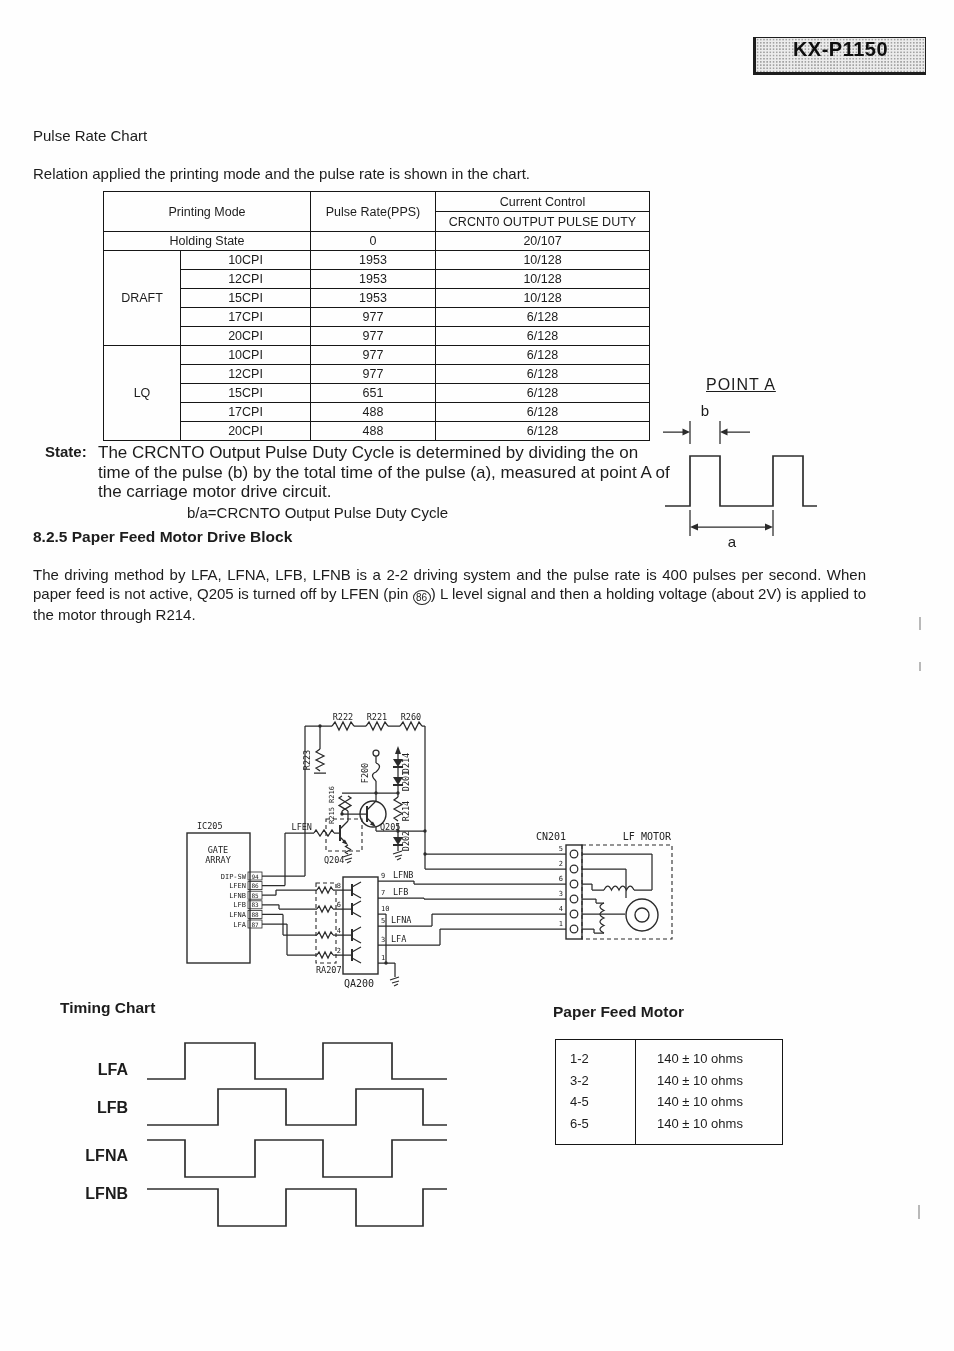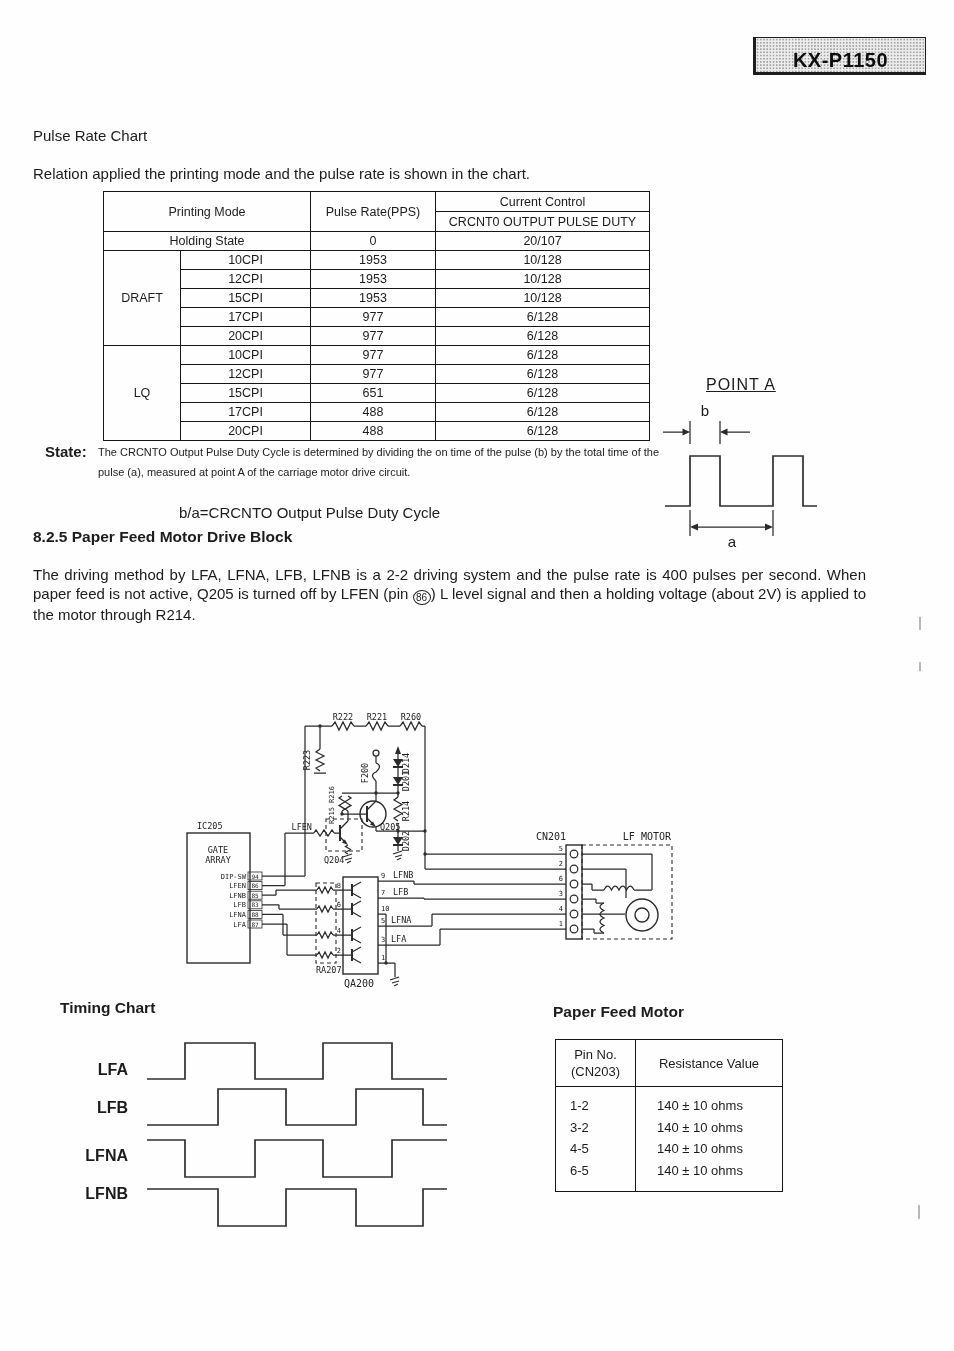--- a/index.html
+++ b/index.html
@@ -5,39 +5,39 @@
   html,body{margin:0;padding:0;background:#ffffff;}
   #page{position:relative;width:954px;height:1351px;background:#fefefe;overflow:hidden;
         font-family:"Liberation Sans",sans-serif;color:#1c1c1c;}
   .abs{position:absolute;}
   
   #badge{left:753px;top:37px;width:173px;height:38px;box-sizing:border-box;
          background-color:#ececec;
          background-image:radial-gradient(#a2a2a2 0.8px, rgba(0,0,0,0) 0.9px);
          background-size:3.2px 3.2px;
          border:1.5px solid #1d1d1d;border-left-width:3px;border-bottom-width:3px;
-         display:flex;align-items:flex-end;justify-content:center;
+         display:flex;align-items:flex-start;justify-content:center;
          font-weight:bold;font-size:20px;letter-spacing:.5px;color:#0e0e0e;}
   .h-plain{font-size:15px;}
   .h-bold{font-size:15.5px;font-weight:bold;}
   
   #pulse{left:103px;top:191px;border-collapse:collapse;table-layout:fixed;}
   #pulse td,#pulse th{border:1.6px solid #161616;font-weight:normal;font-size:12.5px;
          text-align:center;padding:0;height:18px;line-height:14px;}
   #pulse tr.hdr th{height:19px;}
   
   #motor{left:555px;top:1039px;border-collapse:collapse;table-layout:fixed;}
   #motor th,#motor td{border:1.6px solid #161616;font-weight:normal;font-size:13px;padding:0;}
   #motor th{height:46px;text-align:center;white-space:pre-line;line-height:17px;}
   #motor td{vertical-align:top;padding:8px 0 10px 0;}
   #motor td div{line-height:21.5px;text-align:left;}
   #motor td.c1 div{padding-left:14px;}
   #motor td.c2 div{padding-left:21px;}
   
-  #note-text{width:572px;line-height:19.5px;font-size:11px;}
+  #note-text{width:572px;line-height:19.5px;font-size:17px;}
   #paras{width:833px;font-size:15px;line-height:19.4px;text-align:justify;}
   #paras p{margin:0;}
   .pin{display:inline-block;width:18px;height:15px;border:1.2px solid #222;border-radius:50%;
        font-size:10px;line-height:13px;text-align:center;vertical-align:-2px;box-sizing:border-box;}
   
   svg{overflow:visible;}
   .wire{stroke:#2b2b2b;stroke-width:1.25;fill:none;}
   .wire2{stroke:#2f2f2f;stroke-width:1.7;fill:none;}
   .bar{stroke:#2b2b2b;stroke-width:2;fill:none;}
   .ink{fill:#2b2b2b;stroke:none;}
@@ -148,21 +148,21 @@
     <polygon class="ink" points="75,36 82.5,32.5 82.5,39.5"></polygon>
     <text class="ptext" x="60" y="20" text-anchor="middle">b</text>
     <path class="wire" d="M45,114 V140 M128,114 V140 M50,131 H123"></path>
     <polygon class="ink" points="45,131 53,127.5 53,134.5"></polygon>
     <polygon class="ink" points="128,131 120,127.5 120,134.5"></polygon>
     <text class="ptext" x="87" y="151" text-anchor="middle">a</text>
   </svg>
 
   <div class="abs" style="left:45px;top:443px;font-size:15px;font-weight:bold;">State:</div>
   <div id="note-text" class="abs" style="left:98px;top:443px;">The CRCNTO Output Pulse Duty Cycle is determined by dividing the on time of the pulse (b) by the total time of the pulse (a), measured at point A of the carriage motor drive circuit.</div>
-  <div class="abs h-plain" style="left:179px;top:504px;">b/a=CRCNTO Output Pulse Duty Cycle</div>
+  <div class="abs h-plain" style="left:187px;top:504px;">b/a=CRCNTO Output Pulse Duty Cycle</div>
 
   <div class="abs h-bold" style="left:33px;top:528px;">8.2.5 Paper Feed Motor Drive Block</div>
 
   <div id="paras" class="abs" style="left:33px;top:565px;">
     <p>The driving method by LFA, LFNA, LFB, LFNB is a 2-2 driving system and the pulse rate is 400 pulses per second. When paper feed is not active, Q205 is turned off by LFEN (pin <span class="pin">86</span>) L level signal and then a holding voltage (about 2V) is applied to the motor through R214.</p>
   </div>
 
   <svg class="abs" style="left:180px;top:693px;" width="540" height="322" viewBox="0 0 540 322">
     <defs>
       <g id="gnd">
@@ -345,25 +345,20 @@
     <text class="wavetext" x="68" y="169" text-anchor="end">LFNB</text>
   </svg>
 
   <div class="abs h-bold" style="left:553px;top:1003px;">Paper Feed Motor</div>
   <table id="motor" class="abs">
     <colgroup>
         <col style="width:80px">
         <col style="width:147px">
       </colgroup>
     <tbody>
-        <tr>
-      <th>Pin No.
-(CN203)</th>
-      <th>Resistance Value</th>
-    </tr>
     <tr>
       <td class="c1">
         <div>1-2</div>
         <div>3-2</div>
         <div>4-5</div>
         <div>6-5</div>
       </td>
       <td class="c2">
         <div>140 ± 10 ohms</div>
         <div>140 ± 10 ohms</div>

